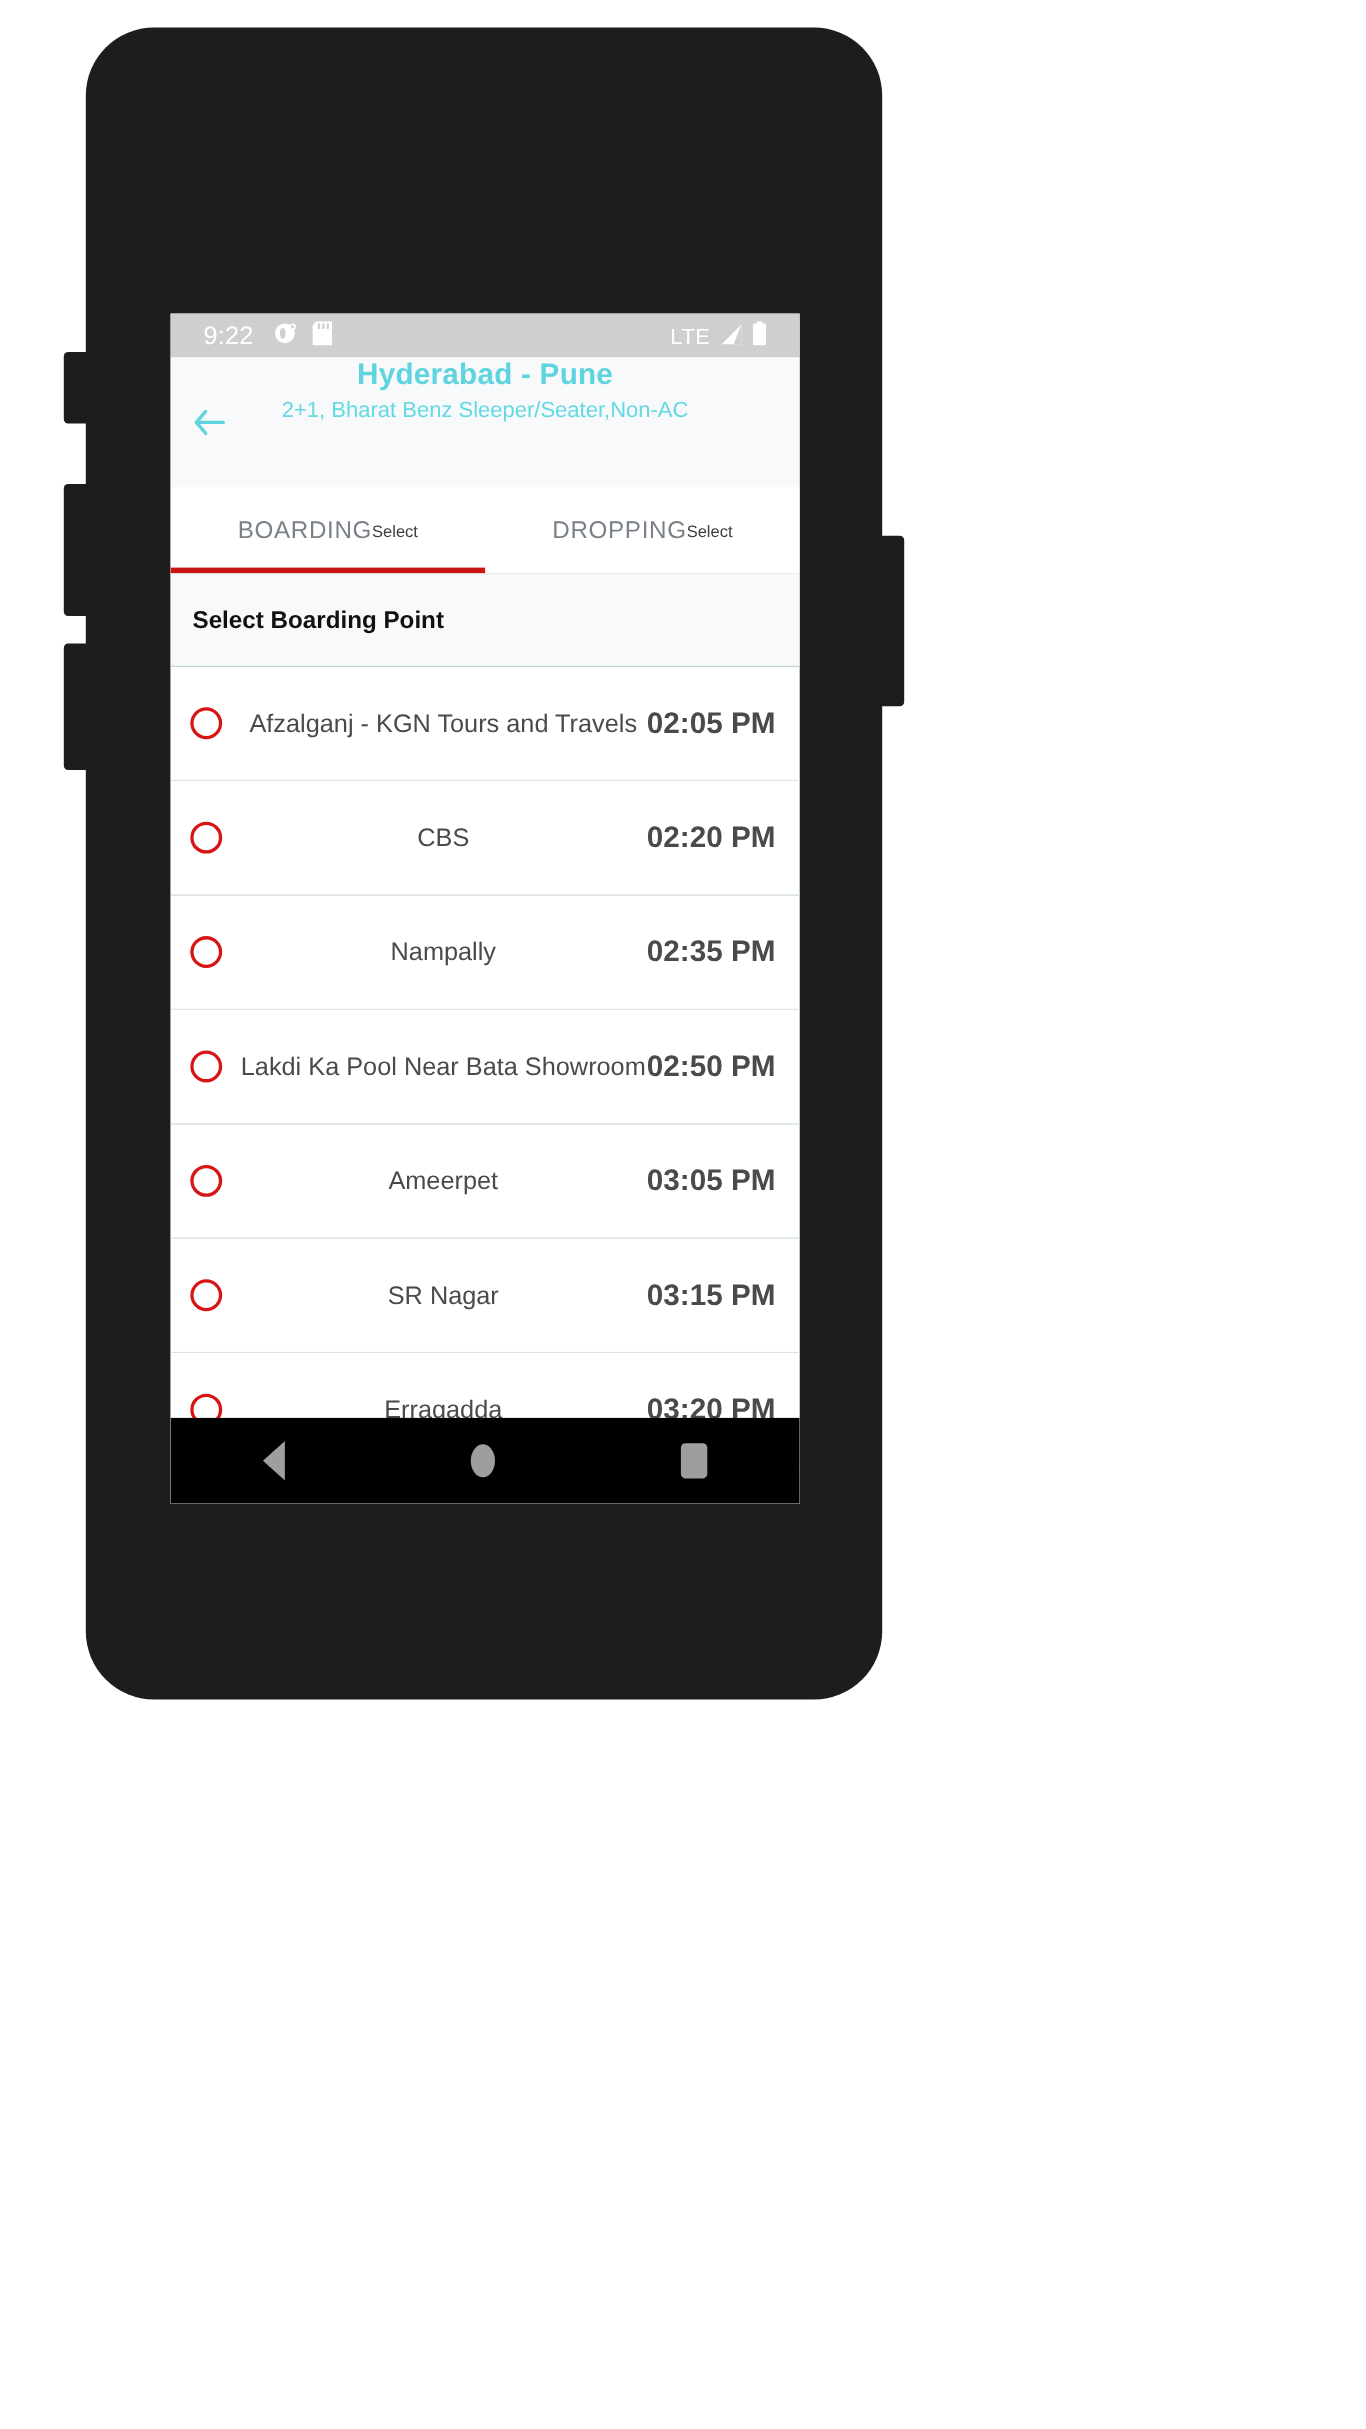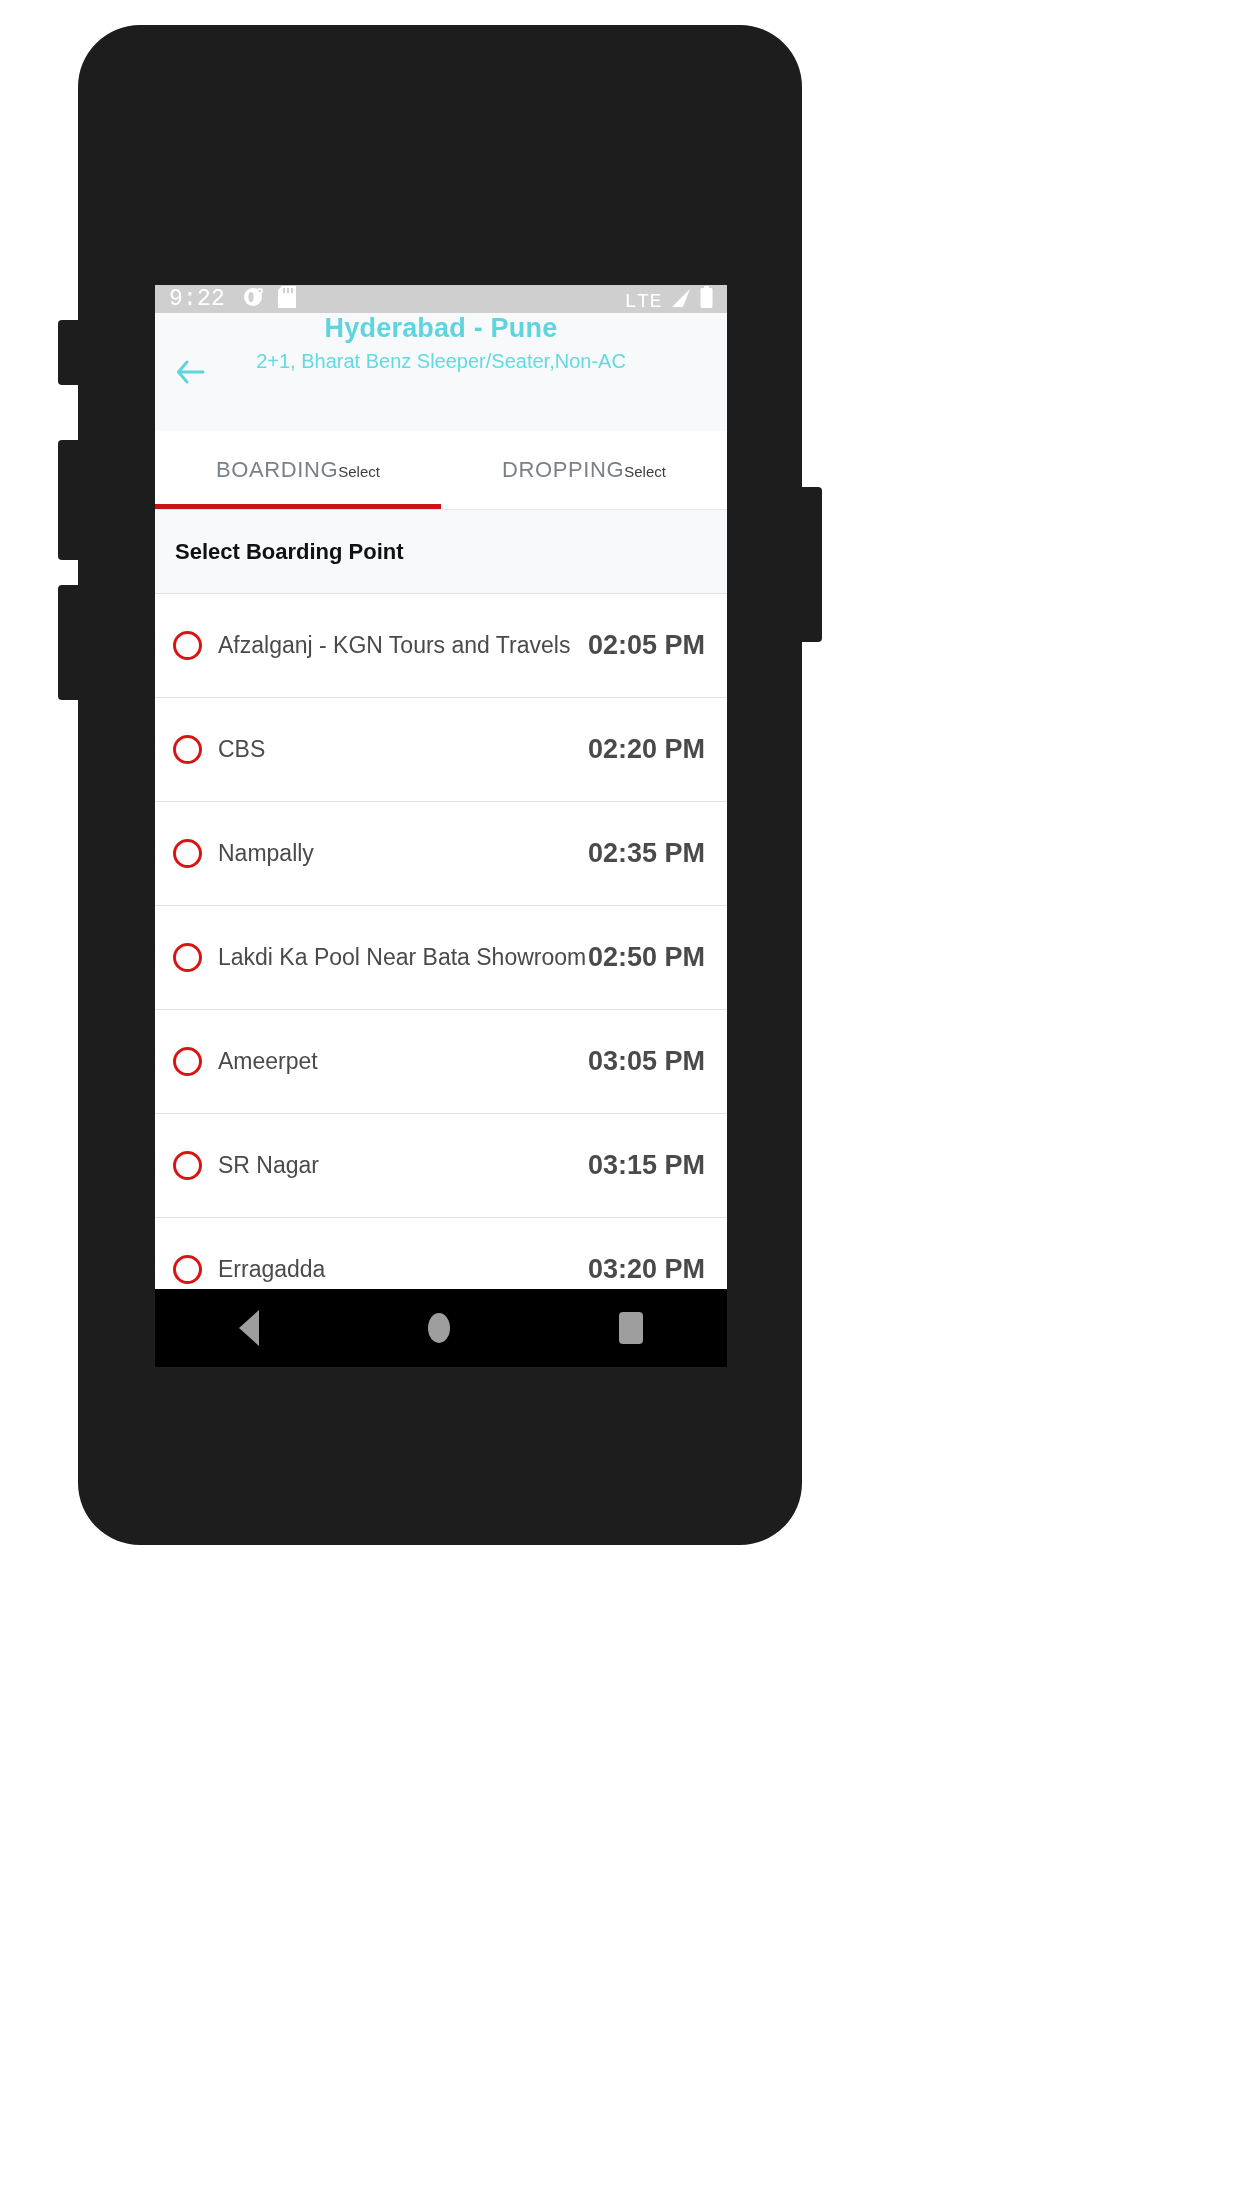--- a/index.html
+++ b/index.html
@@ -44,27 +44,26 @@
     left: 155px;
     top: 285px;
     width: 572px;
     height: 1082px;
     background: #ffffff;
     overflow: hidden;
   }
 
   
   #status-bar {
-    height: 28px;
+    height: 40px;
     background: #cfcfcf;
     display: flex;
     align-items: center;
-    padding: 0 14px;
+    padding: 0 30px;
     box-sizing: border-box;
-    font-family: Liberation Mono, monospace;
   }
   #status-bar .clock {
     color: #ffffff;
     font-size: 23px;
     font-weight: 400;
     letter-spacing: 0.2px;
   }
   .sb-icons-left {
     display: flex;
     align-items: center;
@@ -166,20 +165,21 @@
     box-sizing: border-box;
     font-size: 22px;
     font-weight: bold;
     color: #111111;
     border-bottom: 1px solid #e3e3e3;
   }
 
   
   #point-list {
     background: #15803d;
+    text-align: center;
   }
   .point-row {
     height: 104px;
     display: flex;
     align-items: center;
     padding: 0 22px 0 18px;
     box-sizing: border-box;
     border-bottom: 1px solid #e0e0e0;
     cursor: pointer;
     background: #ffffff;

